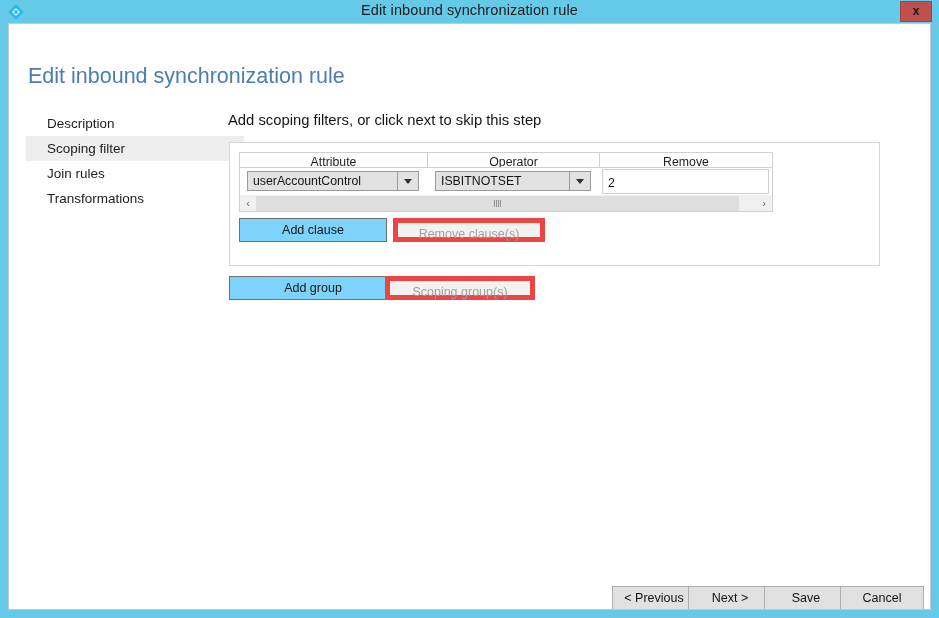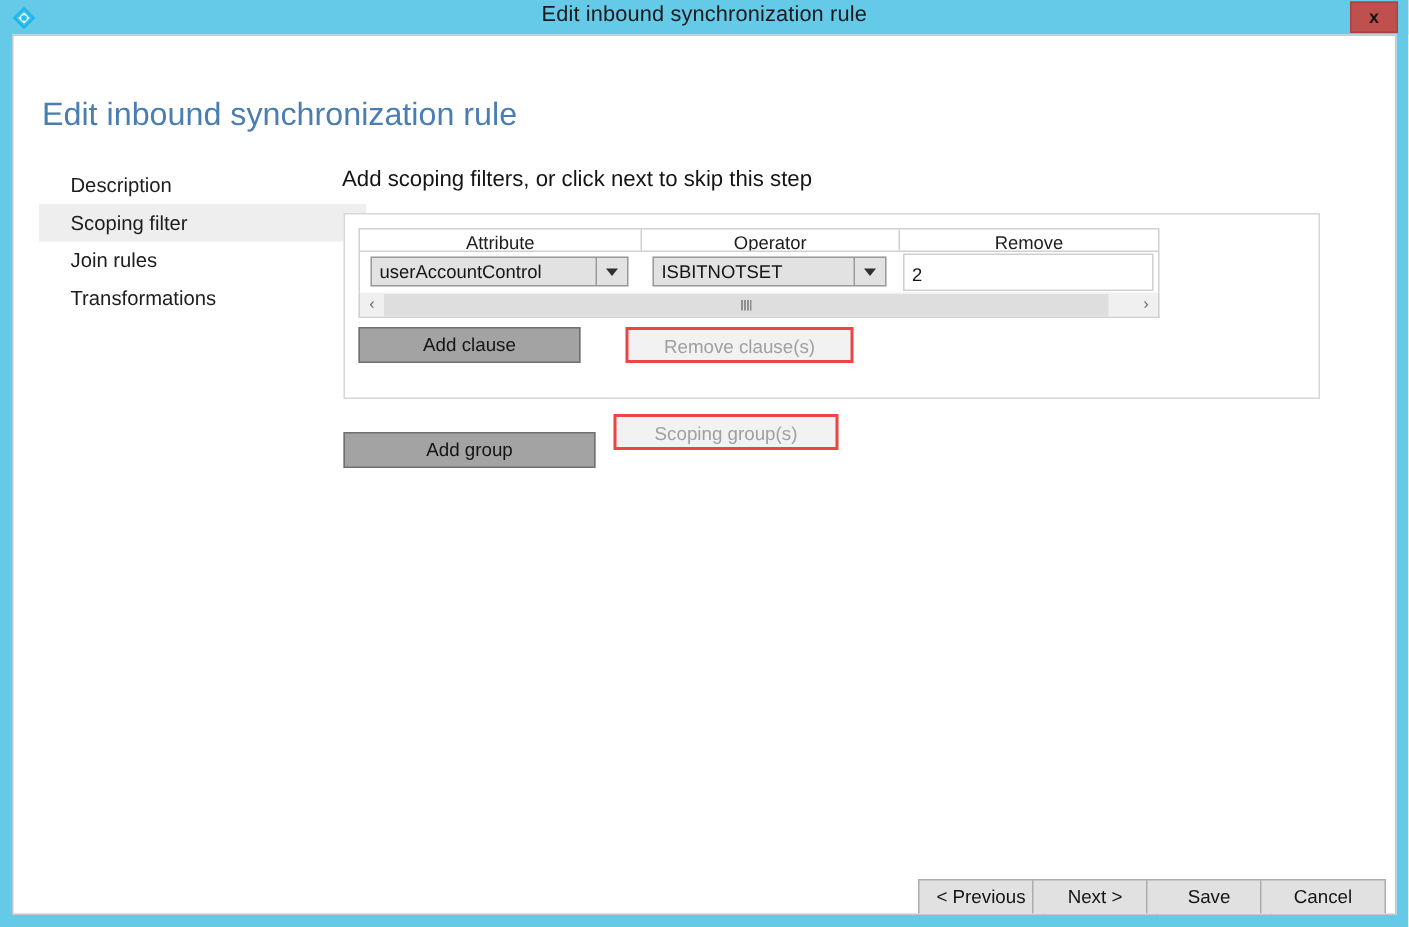--- a/index.html
+++ b/index.html
@@ -252,50 +252,49 @@
     width: 7px; height: 7px;
     background-image: repeating-linear-gradient(to right, #8f8f8f 0px, #8f8f8f 1px, transparent 1px, transparent 2px);
   }
 
   
   .btn {
     display: inline-block;
     box-sizing: border-box;
     text-align: center;
     font-size: 12.5px;
-    background: #a3a3a3;
+    background: #7dd3fc;
     border: 1px solid #707070;
     color: #141414;
     cursor: pointer;
     white-space: nowrap;
     font-family: "Liberation Sans", sans-serif;
   }
   .btn.disabled {
     background: #f2f2f2;
-    border: 2px solid #ef4444;
+    border: 5px solid #ef4444;
     color: #a0a0a0;
     cursor: default;
-    margin-left: 24px;
   }
 
   #btn-add-clause {
     position: absolute;
     left: 9px; top: 75px;
     width: 148px; height: 24px;
     line-height: 22px;
   }
   #btn-remove-clause {
     position: absolute;
     left: 163px; top: 75px;
     width: 152px; height: 24px;
     line-height: 22px;
   }
   #btn-add-group {
     position: absolute;
-    left: 220px; top: 264px;
+    left: 220px; top: 252px;
     width: 168px; height: 24px;
     line-height: 22px;
   }
   #btn-remove-group {
     position: absolute;
     left: 376px; top: 252px;
     width: 150px; height: 24px;
     line-height: 22px;
   }
 

